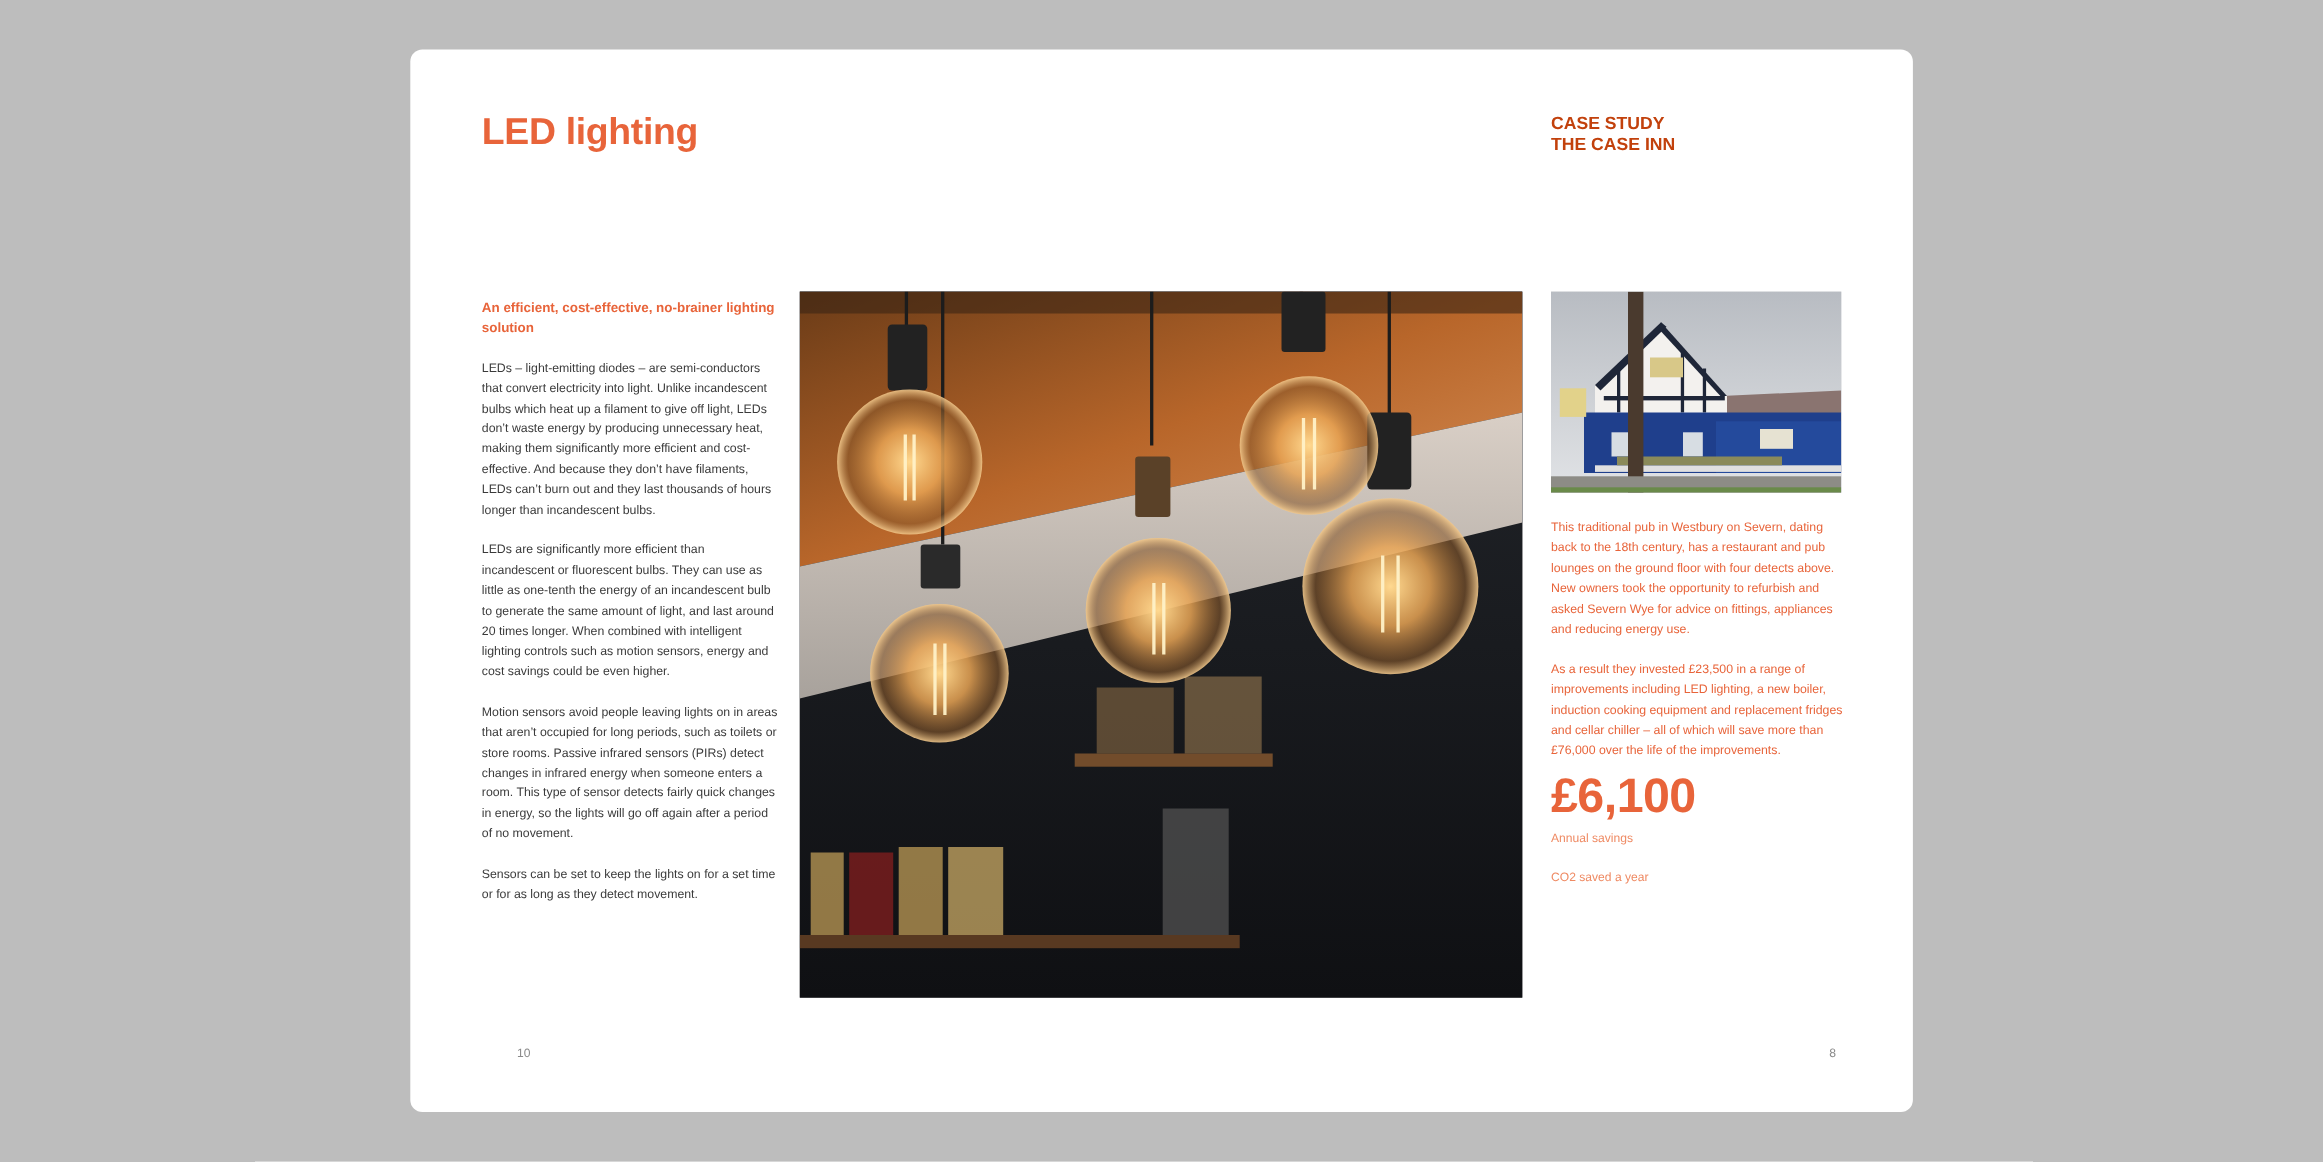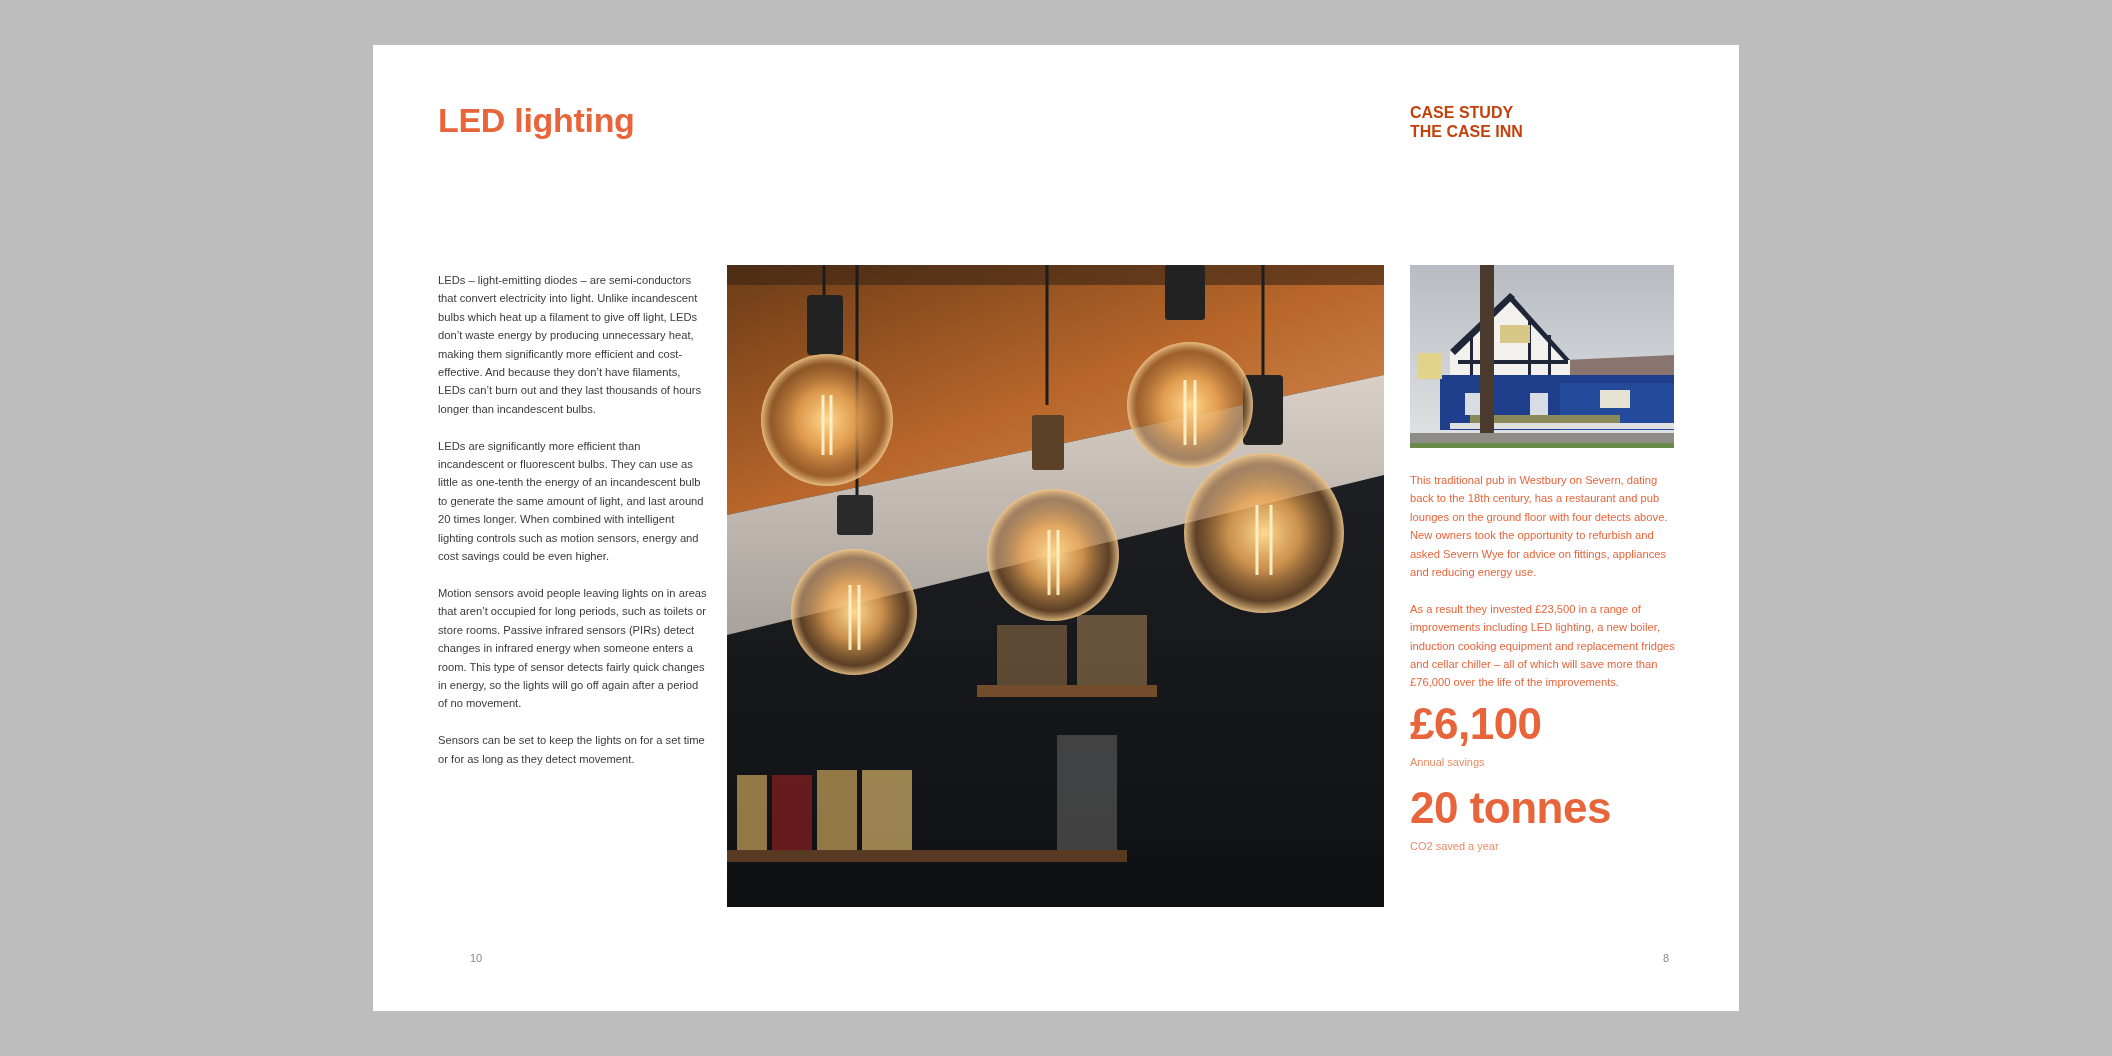--- a/index.html
+++ b/index.html
@@ -4,20 +4,21 @@
   <style>
     html, body { margin:0; padding:0; }
     body {
       width:2112px; height:1056px; background:#bdbdbd;
       position:relative; overflow:hidden;
       font-family:"Liberation Sans", "DejaVu Sans", sans-serif;
     }
     .page {
       position:absolute; left:373px; top:45px; width:1366px; height:966px;
       background:#ffffff;
+      border-radius:11px;
     }
     .title {
       position:absolute; left:65px; top:56px; margin:0;
       font-size:34px; font-weight:bold; color:#e8643a; letter-spacing:-0.3px;
     }
     .case {
       position:absolute; left:1037px; top:58px;
       font-size:16px; font-weight:bold; color:#c2410c; line-height:19px;
     }
     .left-col {
@@ -59,20 +60,21 @@
 <div class="page">
 
   <h1 class="title">LED lighting</h1>
 
   <div class="case">
     <div>CASE STUDY</div>
     <div>THE CASE INN</div>
   </div>
 
   <div class="left-col">
+    <h2>An efficient, cost-effective, no-brainer lighting solution</h2>
     <p>LEDs – light-emitting diodes – are semi-conductors that convert electricity into light. Unlike incandescent bulbs which heat up a filament to give off light, LEDs don’t waste energy by producing unnecessary heat, making them significantly more efficient and cost-effective. And because they don’t have filaments, LEDs can’t burn out and they last thousands of hours longer than incandescent bulbs.</p>
     <p>LEDs are significantly more efficient than incandescent or fluorescent bulbs. They can use as little as one-tenth the energy of an incandescent bulb to generate the same amount of light, and last around 20 times longer. When combined with intelligent lighting controls such as motion sensors, energy and cost savings could be even higher.</p>
     <p>Motion sensors avoid people leaving lights on in areas that aren’t occupied for long periods, such as toilets or store rooms. Passive infrared sensors (PIRs) detect changes in infrared energy when someone enters a room. This type of sensor detects fairly quick changes in energy, so the lights will go off again after a period of no movement.</p>
     <p>Sensors can be set to keep the lights on for a set time or for as long as they detect movement.</p>
   </div>
 
   <div class="main-photo">
     <svg width="657" height="642" viewBox="0 0 657 642" xmlns="http://www.w3.org/2000/svg">
       <defs>
         <linearGradient id="wood" x1="0" y1="0" x2="1" y2="1">
@@ -190,20 +192,19 @@
 
   <div class="right-col">
     <p>This traditional pub in Westbury on Severn, dating back to the 18th century, has a restaurant and pub lounges on the ground floor with four detects above. New owners took the opportunity to refurbish and asked Severn Wye for advice on fittings, appliances and reducing energy use.</p>
     <p style="margin-bottom:14px;">As a result they invested £23,500 in a range of improvements including LED lighting, a new boiler, induction cooking equipment and replacement fridges and cellar chiller – all of which will save more than £76,000 over the life of the improvements.</p>
 
     <div>
       <div class="stat-value">£6,100</div>
       <div class="stat-label">Annual savings</div>
     </div>
     <div>
-      <div class="stat-value">20 tonnes</div>
       <div class="stat-label">CO2 saved a year</div>
     </div>
   </div>
 
   <div class="folio" style="left:65px;margin-left:32px;">10</div>
   <div class="folio" style="left:1290px;">8</div>
 </div>
 
 </body></html>

